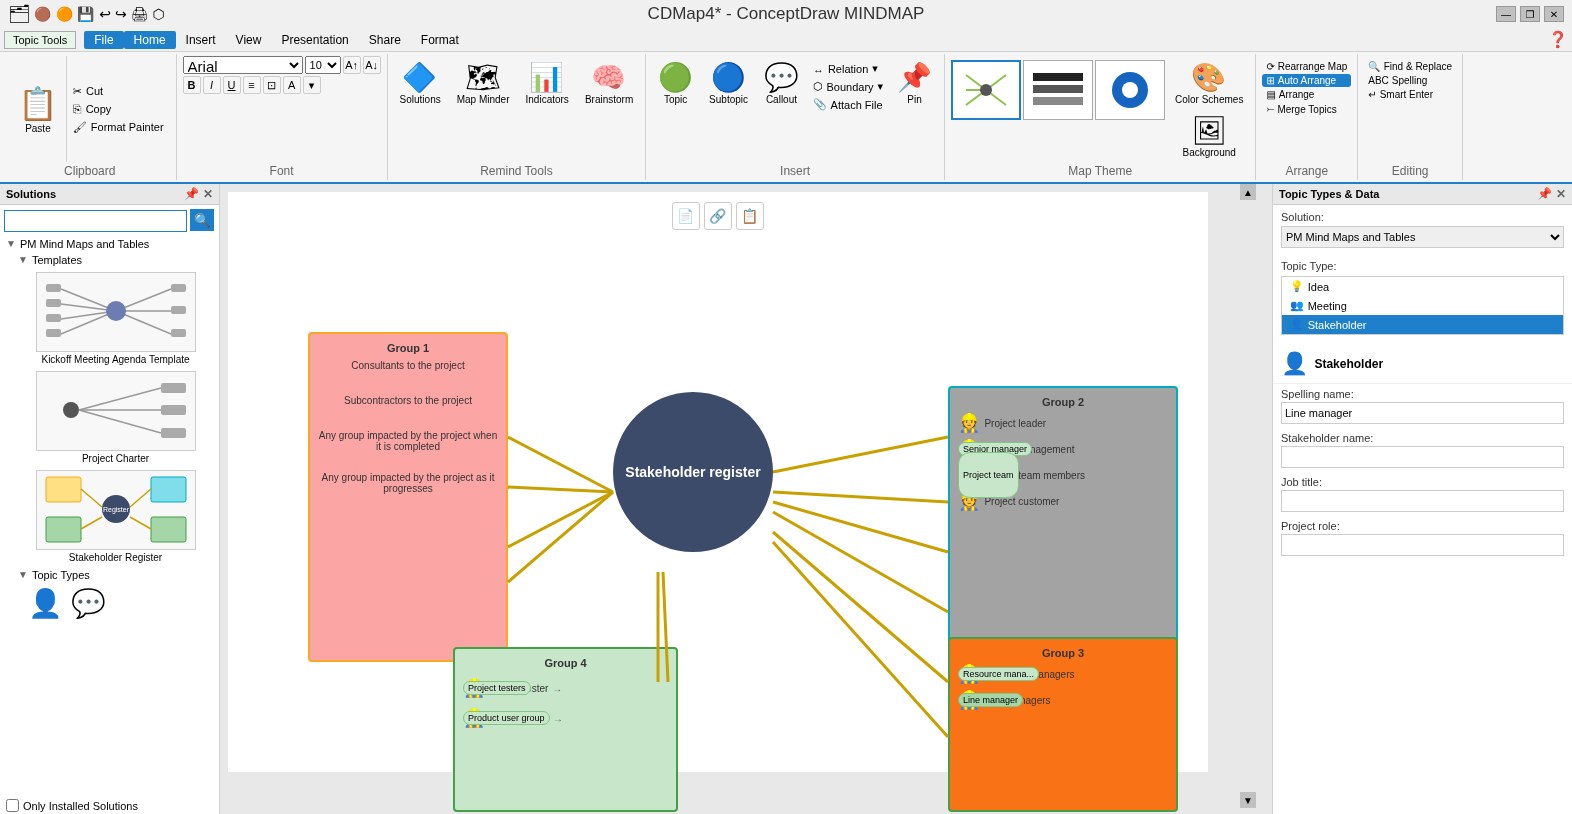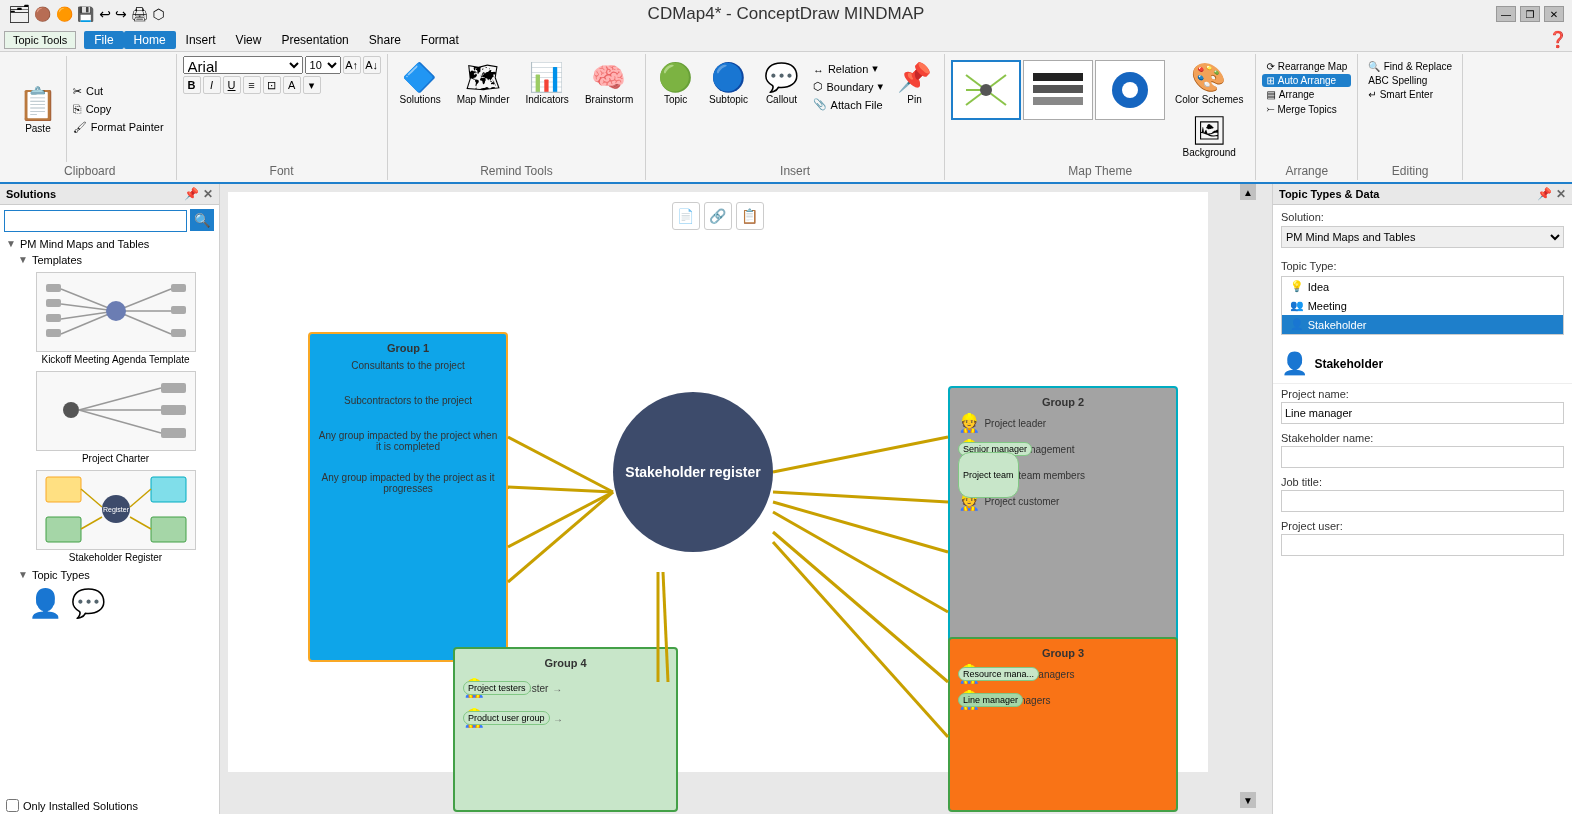--- a/index.html
+++ b/index.html
@@ -70,21 +70,21 @@
     .solutions-scroll { overflow-y: auto; flex: 1; }
     .only-installed { padding: 4px 6px; font-size: 11px; display: flex; align-items: center; gap: 4px; }
 
     
     #canvas { flex: 1; background: #e8e8e8; position: relative; overflow: hidden; }
     #canvas-scroll { width: 100%; height: 100%; overflow: auto; position: relative; }
 
     
     .center-node { position: absolute; width: 160px; height: 160px; border-radius: 50%; background: #3d4b6b; color: white; display: flex; align-items: center; justify-content: center; text-align: center; font-size: 14px; font-weight: bold; left: 385px; top: 200px; z-index: 10; }
     .group-box { position: absolute; border: 2px solid; border-radius: 4px; padding: 8px; }
-    .group1 { left: 80px; top: 140px; width: 200px; height: 330px; background: #0ea5e9; border-color: #f9a825; }
+    .group1 { left: 80px; top: 140px; width: 200px; height: 330px; background: #fca5a5; border-color: #f9a825; }
     .group2 { left: 730px; top: 160px; width: 220px; height: 250px; background: #a3a3a3; border-color: #00acc1; margin-top: 24px; }
     .group3 { left: 730px; top: 420px; width: 220px; height: 170px; background: #f97316; border-color: #43a047; }
     .group4 { left: 220px; top: 420px; width: 220px; height: 180px; background: #c8e6c9; border-color: #43a047; }
     .group-label { font-size: 11px; font-weight: bold; text-align: center; color: #333; margin-bottom: 4px; }
     .node-item { font-size: 10px; color: #333; padding: 2px 0; text-align: center; }
     .subtopic { position: absolute; background: #c8e6c9; border-radius: 12px; padding: 3px 8px; font-size: 10px; white-space: nowrap; border: 1px solid #81c784; }
 
     
     #lines-svg { position: absolute; top: 0; left: 0; width: 100%; height: 100%; pointer-events: none; z-index: 5; }
 
@@ -597,30 +597,30 @@
       </div>
     </div>
 
     <div class="stakeholder-header">
       <span class="stakeholder-avatar">👤</span>
       <span class="stakeholder-name">Stakeholder</span>
     </div>
 
     <div class="data-form">
       <div class="form-field">
-        <label class="form-label">Project name:</label>
+        <label class="form-label">Spelling name:</label>
         <input type="text" class="form-input" value="Line manager" style="">
       </div>
       <div class="form-field">
         <label class="form-label">Stakeholder name:</label>
         <input type="text" class="form-input" value="" style="">
       </div>
       <div class="form-field">
         <label class="form-label">Job title:</label>
         <input type="text" class="form-input" value="" style="">
       </div>
       <div class="form-field">
-        <label class="form-label">Project user:</label>
+        <label class="form-label">Project role:</label>
         <input type="text" class="form-input" value="" style="">
       </div>
     </div>
   </div>
 </div>
 
 </body></html>

